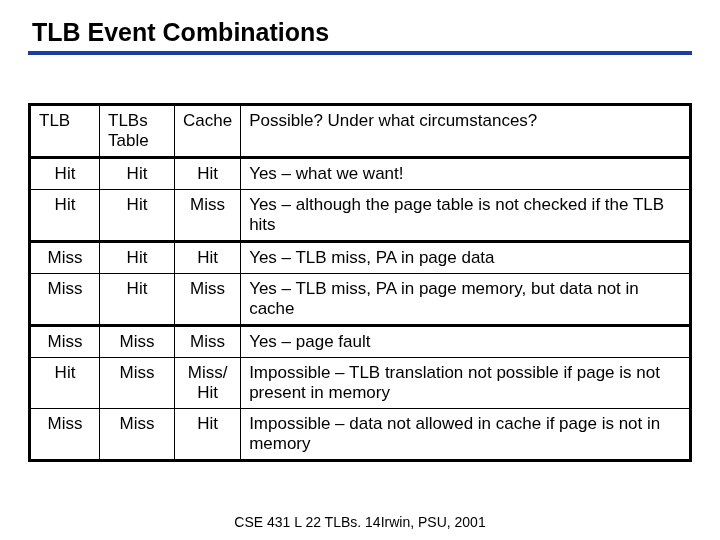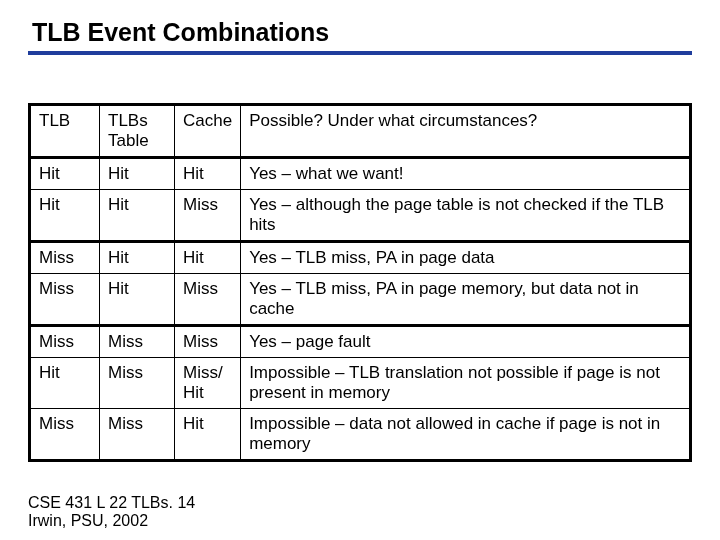--- a/index.html
+++ b/index.html
@@ -31,34 +31,33 @@
       font-size: 17px;
       vertical-align: top;
       text-align: left;
     }
     .slide-table th {
       font-weight: normal;
     }
     .col-tlb { width: 70px; text-align: center; }
     .col-pt { width: 75px; text-align: center; }
     .col-cache { width: 65px; text-align: center; }
-    .slide-table td.center { }
+    .slide-table td.center { text-align: center; }
     tbody tr.group-sep td {
       border-top: 3px solid #000;
     }
     .footer {
       position: absolute;
       bottom: 10px;
       left: 28px;
       right: 28px;
-      font-size: 16px;
+      font-size: 14px;
       color: #000;
       display: flex;
       justify-content: center;
-      flex-direction: column;
     }
   </style>
 </head>
 <body>
 
 <div class="title">TLB Event Combinations</div>
 
 <table class="slide-table">
   <thead>
     <tr>
@@ -109,14 +108,14 @@
       <td class="center">Miss</td>
       <td class="center">Miss</td>
       <td class="center">Hit</td>
       <td>Impossible – data not allowed in cache if page is not in memory</td>
     </tr>
   </tbody>
 </table>
 
 <div class="footer">
   <span>CSE 431  L 22  TLBs. 14</span>
-  <span>Irwin, PSU, 2002</span>
+  <span>Irwin, PSU, 2001</span>
 </div>
 
 </body></html>

